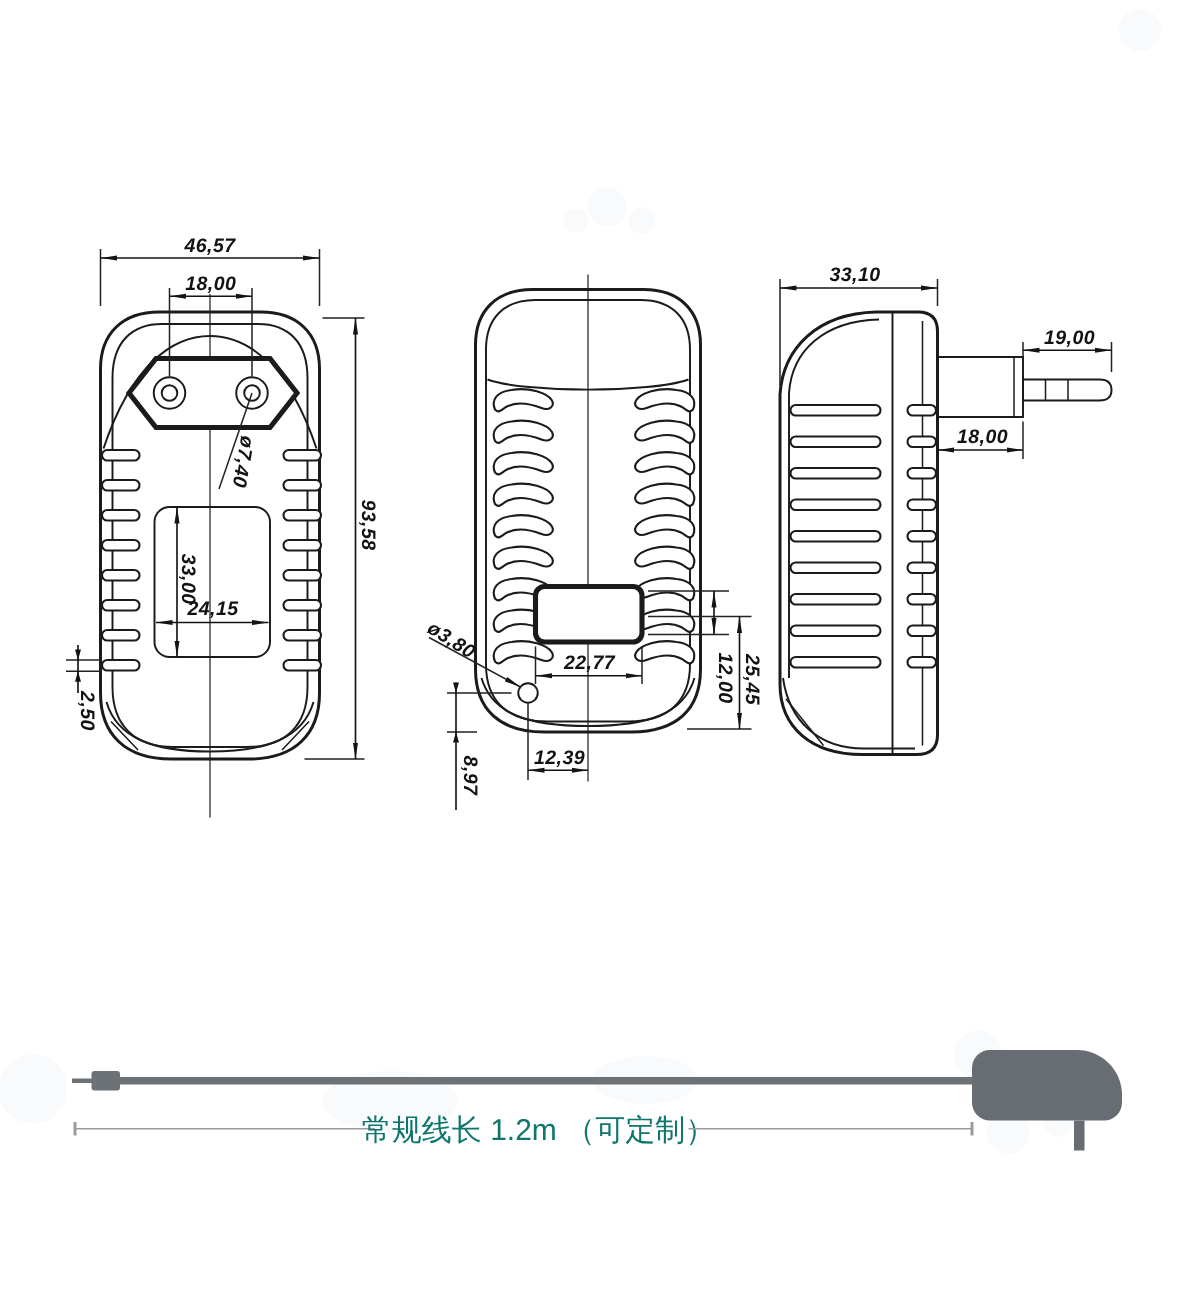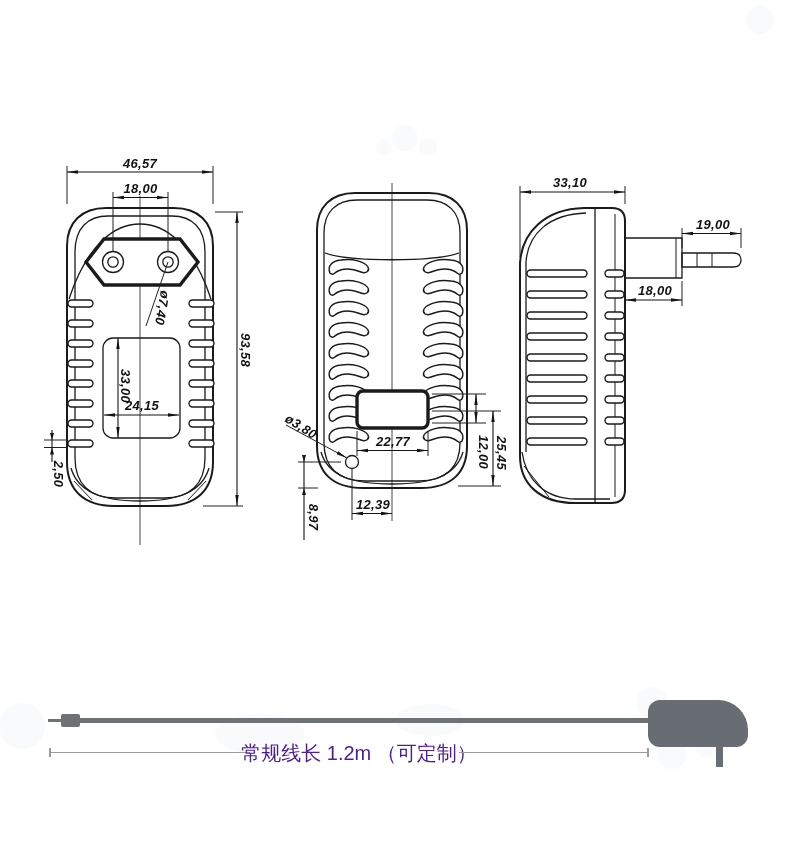--- a/index.html
+++ b/index.html
@@ -26,21 +26,21 @@
   .psu-body{position:absolute;left:648px;top:700px;width:100px;height:47px;background:#686d73;
             border-radius:12px 30px 12px 12px;}
   .psu-pin{position:absolute;left:716px;top:747px;width:7px;height:20px;background:#686d73;}
   .dimseg{position:absolute;top:752px;height:0;border-top:1px solid #9b9b9b;}
   .dimseg.left{left:50px;width:200px;}
   .dimseg.right{left:459px;width:189px;}
   .tick{position:absolute;top:748px;width:2px;height:9px;background:#9b9b9b;}
   .tick.l{left:49px;}
   .tick.r{left:647px;}
   .cable-label{position:absolute;left:229px;top:740px;width:260px;text-align:center;
-               font-size:20px;color:#4c1d95;white-space:nowrap;}
+               font-size:20px;color:#0f766e;white-space:nowrap;}
 </style>
 </head>
 <body>
 
 <div class="stage">
 
   <svg width="790" height="640" viewBox="0 0 790 640">
     <defs>
       <marker id="ah" viewBox="0 0 11 4.4" refX="11" refY="2.2" markerWidth="11" markerHeight="4.4" markerUnits="userSpaceOnUse" orient="auto-start-reverse">
         <path d="M0 0.5 L11 2.2 L0 3.9 Z" fill="#141414"></path>

